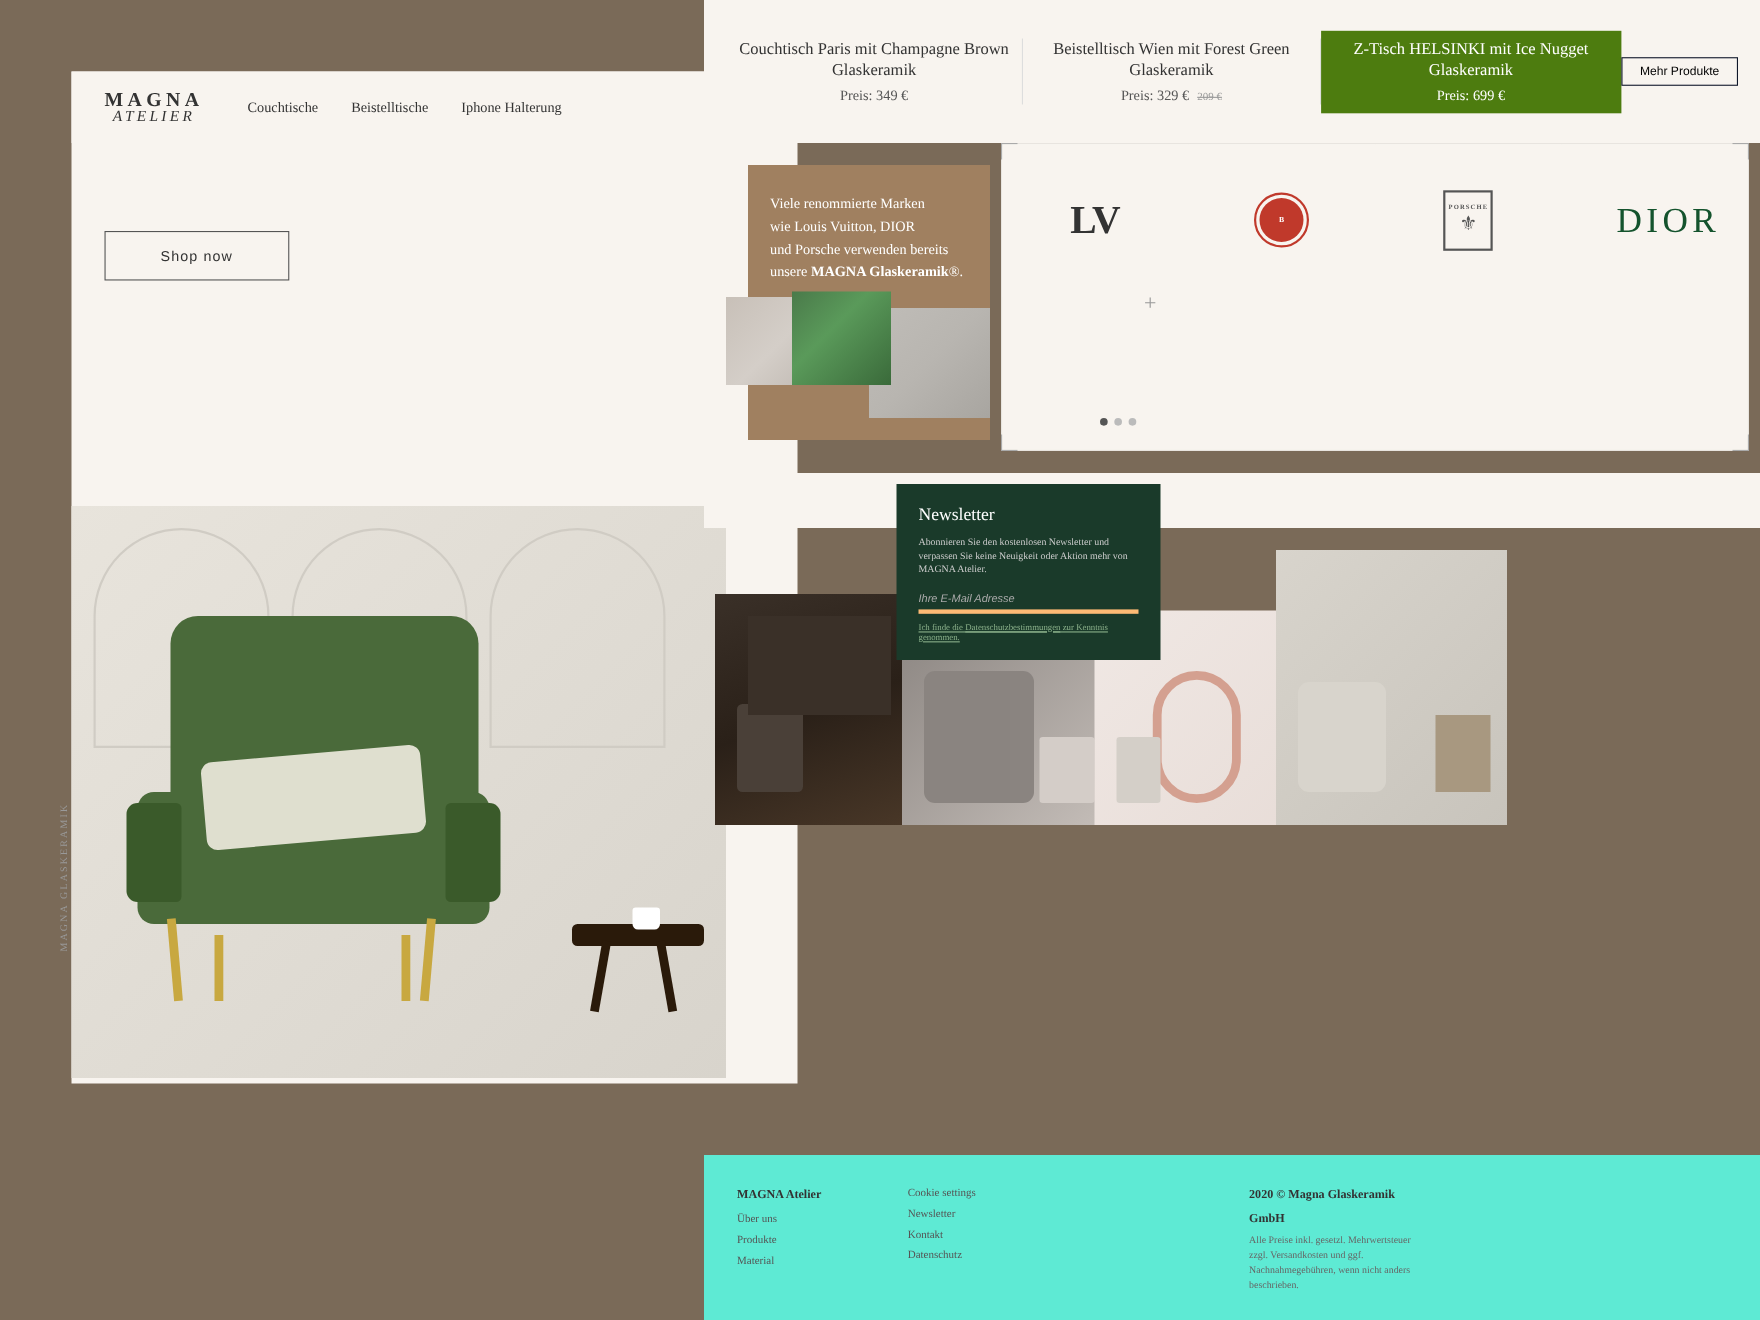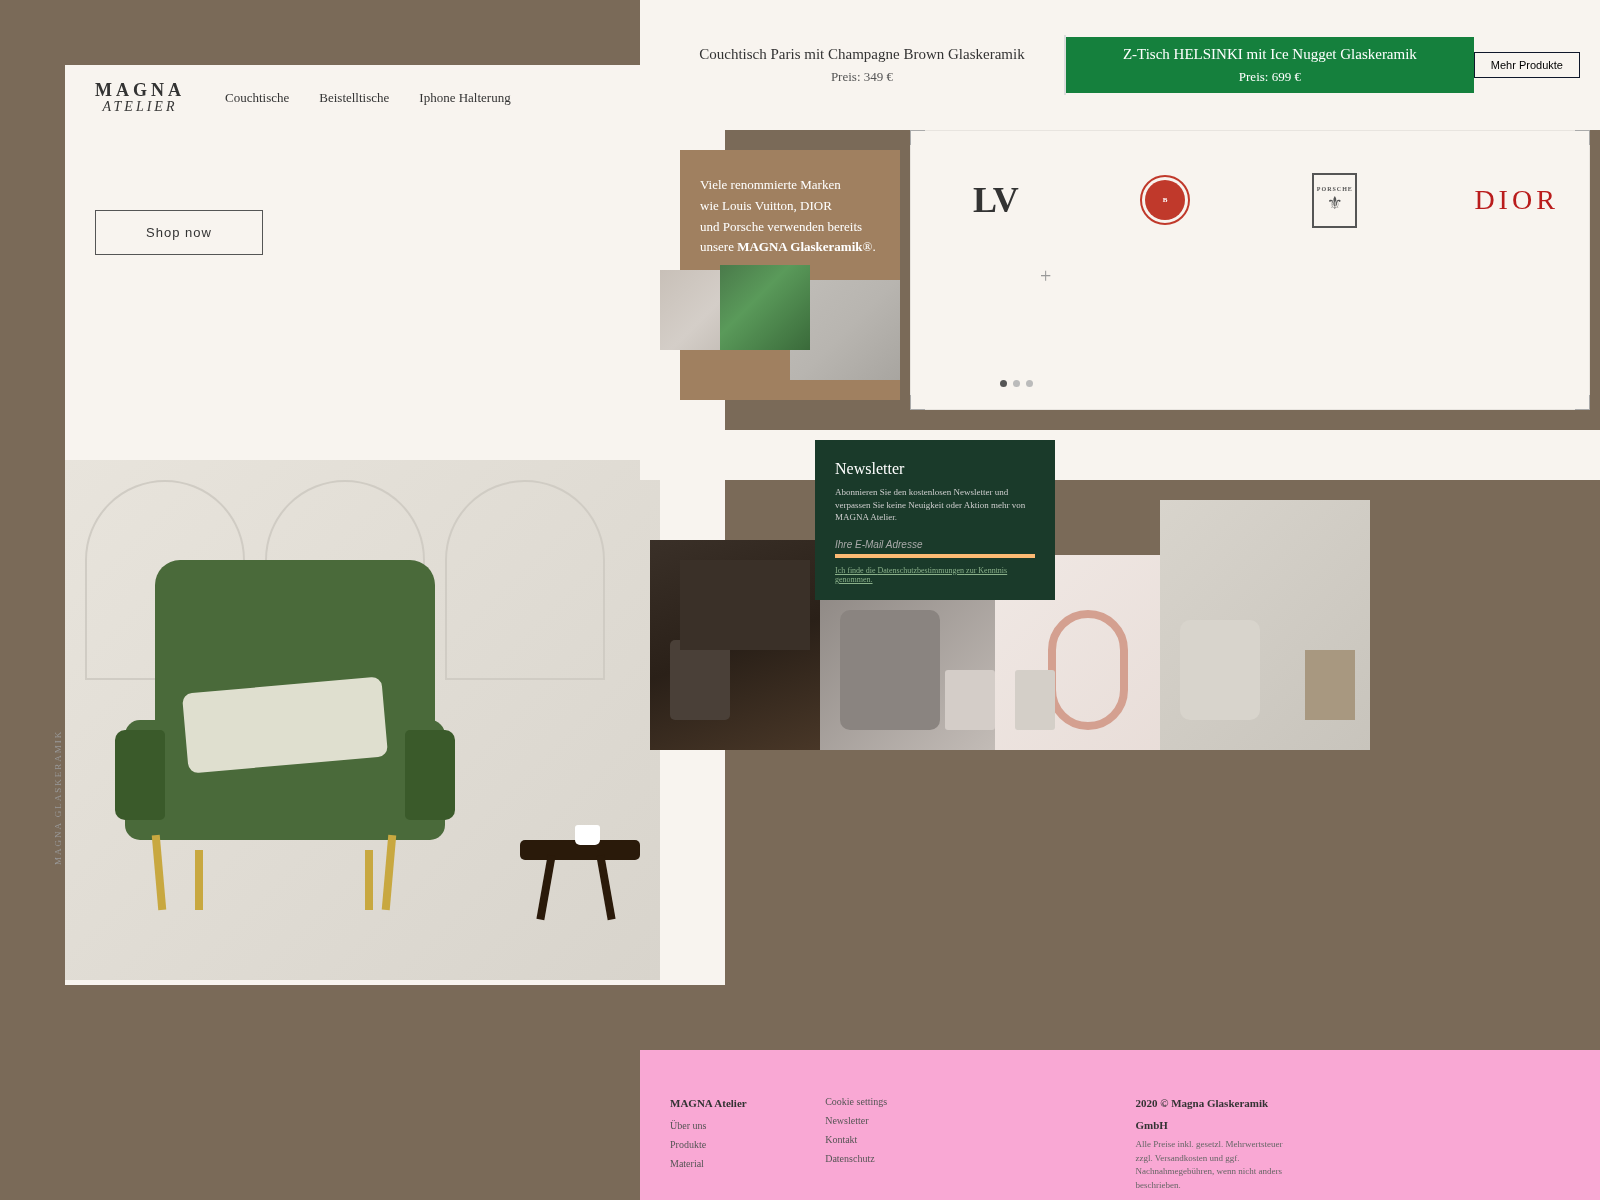--- a/index.html
+++ b/index.html
@@ -46,21 +46,21 @@
     }
 
     
     .product-card {
       text-align: center;
       flex: 1;
       padding: 5px 10px;
     }
 
     .product-card.active {
-      background: #15803d;
+      background: #4d7c0f;
       color: #fff;
       padding: 8px 12px;
     }
 
     .product-name {
       font-size: 15px;
       color: #333;
       line-height: 1.3;
       margin-bottom: 4px;
     }
@@ -239,23 +239,23 @@
       display: flex;
       align-items: center;
       justify-content: center;
       font-size: 28px;
       color: #555;
       background: #f8f4ef;
       position: relative;
     }
 
     .dior-logo {
-      font-size: 28px;
+      font-size: 32px;
       letter-spacing: 4px;
-      color: #b91c1c;
+      color: #14532d;
       font-family: Georgia, serif;
       margin-left: 24px;
     }
 
     
     .plus-icon {
       position: absolute;
       top: 265px;
       left: 1040px;
       font-size: 20px;
@@ -358,25 +358,25 @@
       overflow: hidden;
     }
 
     
     .footer {
       position: absolute;
       bottom: 0;
       left: 640px;
       width: 960px;
       height: 150px;
-      background: #f9a8d4;
+      background: #5eead4;
       z-index: 10;
       display: grid;
       grid-template-columns: 1fr 1fr 1fr 1fr 1.8fr;
-      padding: 42px 30px;
+      padding: 25px 30px;
       gap: 0;
     }
 
     .footer-col {
       font-size: 10px;
       color: #555;
       line-height: 2;
     }
 
     .footer-col-title {
@@ -488,20 +488,28 @@
 
 <div class="top-right-white">
   <div class="product-card">
     <div class="product-name">Couchtisch Paris mit Champagne Brown Glaskeramik</div>
     <div class="product-price">
       <span>Preis:</span>
       <span>349 €</span>
     </div>
   </div>
   <div style="width:1px;height:60px;background:#ddd;"></div>
+  <div class="product-card">
+    <div class="product-name">Beistelltisch Wien mit Forest Green Glaskeramik</div>
+    <div class="product-price">
+      <span>Preis:</span>
+      <span>329 €</span>
+      <span class="price-old">209 €</span>
+    </div>
+  </div>
   <div style="width:1px;height:60px;background:#ddd;"></div>
   <div class="product-card active">
     <div class="product-name">Z-Tisch HELSINKI mit Ice Nugget Glaskeramik</div>
     <div class="product-price">
       <span>Preis:</span>
       <span>699 €</span>
     </div>
   </div>
   <button class="mehr-produkte-btn">Mehr Produkte</button>
 </div>

